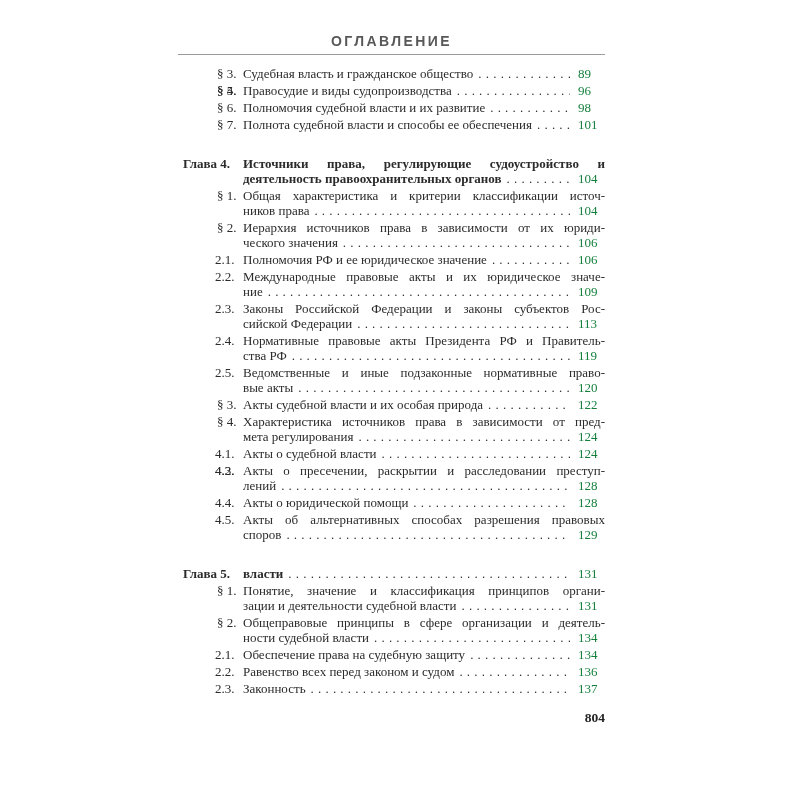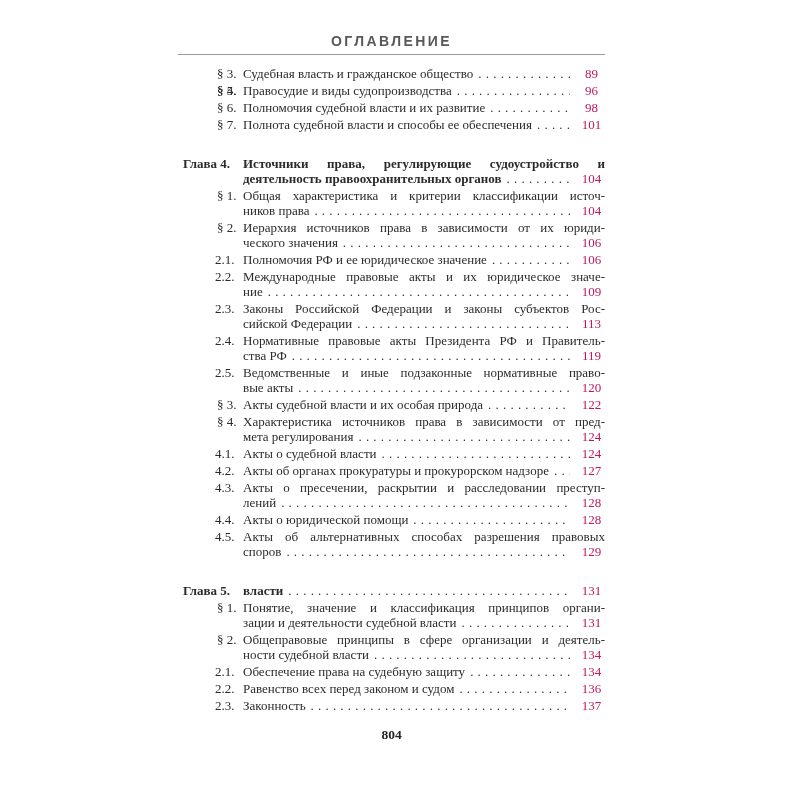--- a/index.html
+++ b/index.html
@@ -78,27 +78,27 @@
     color: #303030;
     font-weight: normal;
   }
   .leader::before {
     content: "....................................................................................";
     letter-spacing: 4.2px;
   }
   .num {
     flex: 0 0 auto;
     min-width: 27px;
-    text-align: center;
+    text-align: left;
     font-weight: normal;
-    color: #be185d;
+    color: #15803d;
   }
   .folio {
     margin-top: 14px;
-    text-align: center;
+    text-align: right;
     font-family: "Liberation Serif", "DejaVu Serif", serif;
     font-size: 13.5px;
     font-weight: bold;
     color: #242424;
   }
 </style>
 </head>
 <body>
 
 <div class="page">
@@ -232,25 +232,20 @@
         <div class="entry">
           <span class="label sub-label">4.1.</span>
           <div class="line last">
             <span class="t">Акты о судебной власти</span>
             <span class="leader"></span>
             <span class="num">124</span>
           </div>
         </div>
         <div class="entry">
           <span class="label sub-label">4.2.</span>
-          <div class="line last">
-            <span class="t">Акты об органах прокуратуры и прокурорском надзоре</span>
-            <span class="leader"></span>
-            <span class="num">127</span>
-          </div>
         </div>
         <div class="entry">
           <span class="label sub-label">4.3.</span>
           <div class="line just">Акты о пресечении, раскрытии и расследовании преступ-</div>
           <div class="line last">
             <span class="t">лений</span>
             <span class="leader"></span>
             <span class="num">128</span>
           </div>
         </div>

